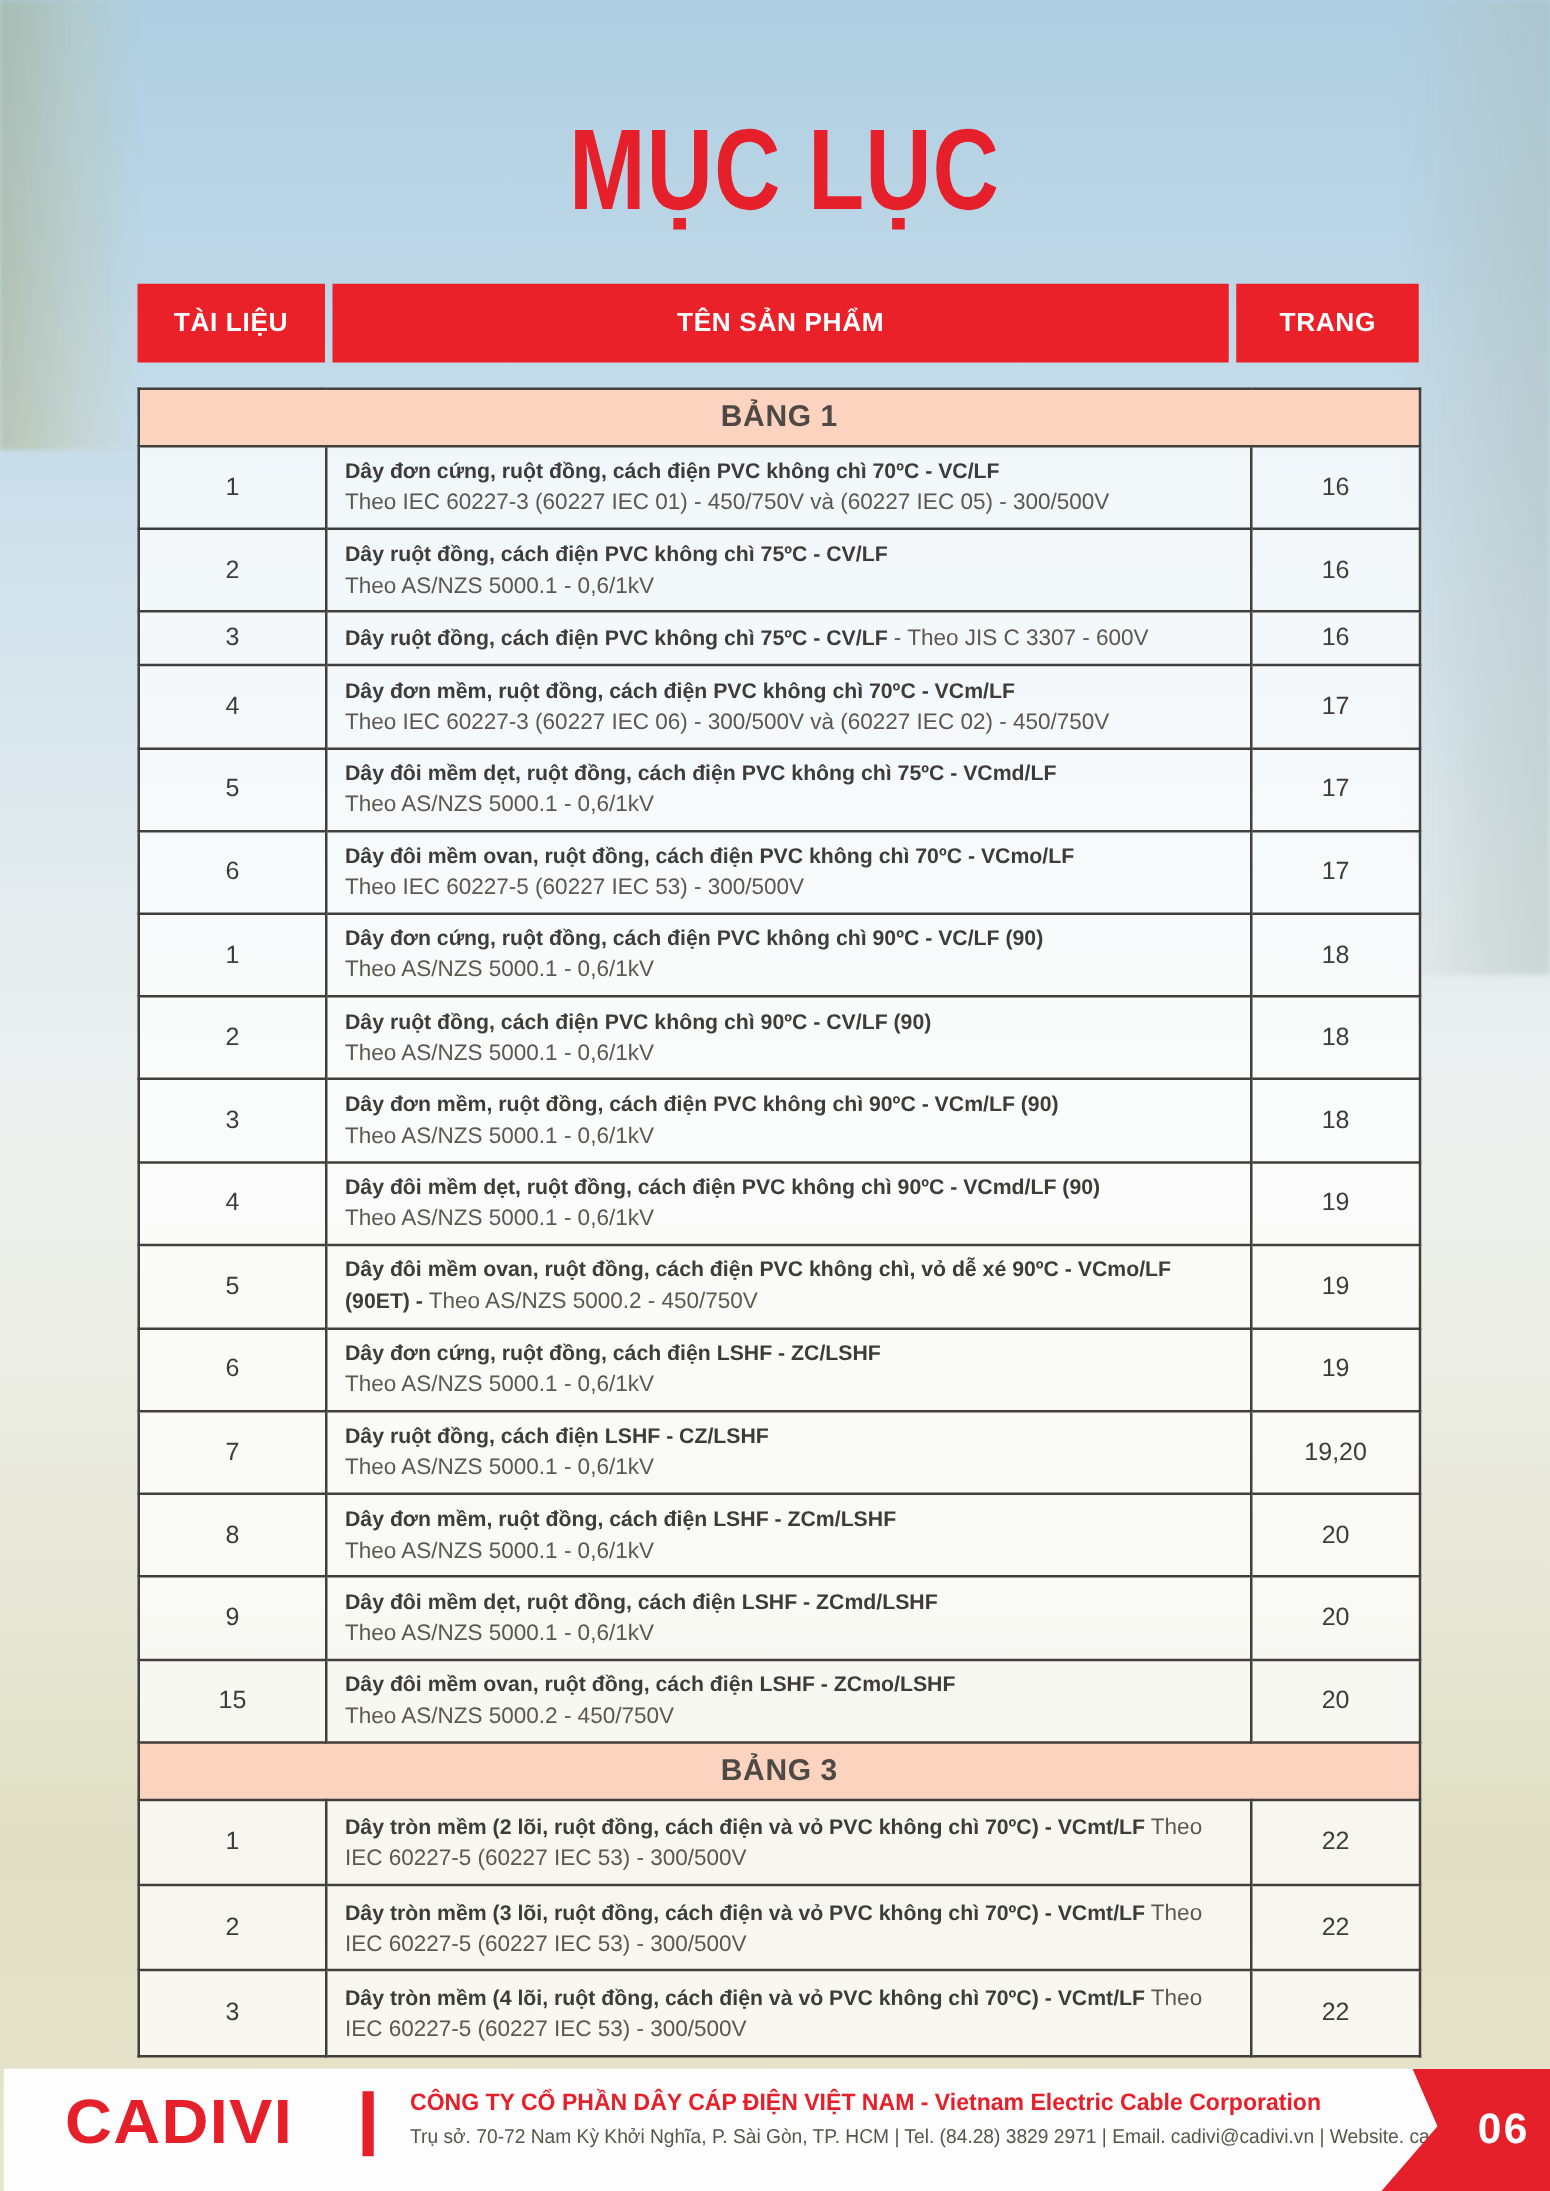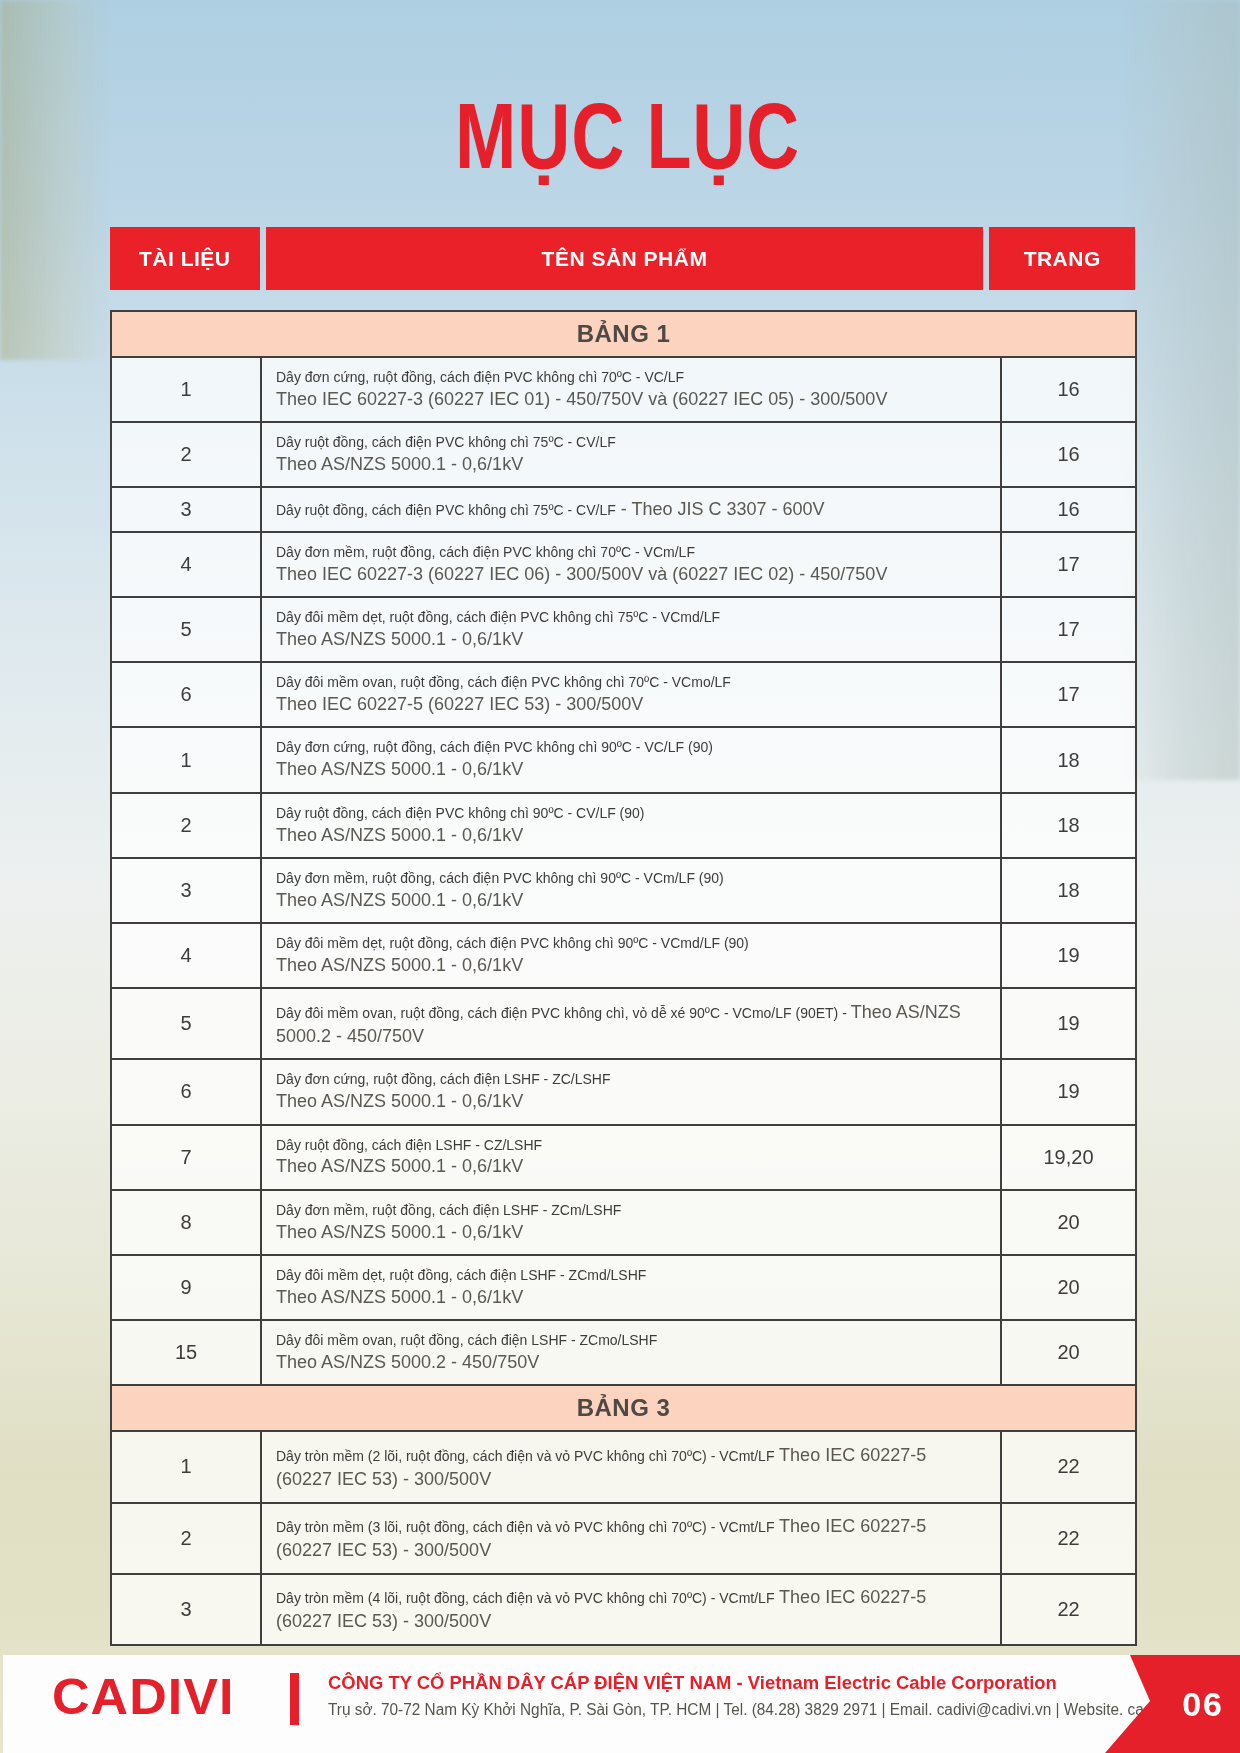--- a/index.html
+++ b/index.html
@@ -53,21 +53,21 @@
     background:rgba(255,255,255,.74);
   }
   td.c-name{
     background:rgba(255,255,255,.74);
     padding:7px 14px; vertical-align:middle;
   }
   td.section{
     background:#fbd3bf; color:#4e4944; font-weight:bold; font-size:24px;
     text-align:center; vertical-align:middle; height:46px; letter-spacing:.5px;
   }
-  .prod-title{ font-weight:normal; color:#3e3c3b; font-size:14px; line-height:1.35; }
+  .prod-title{ font-weight:bold; color:#3e3c3b; font-size:17px; line-height:1.35; }
   .prod-sub{ color:#5a5850; font-size:18px; line-height:1.35; }
   .prod-sub.block{ display:block; }
   .prod-sub.inline{ display:inline; }
 
   .footer-band{
     position:absolute; left:3px; right:0; top:1655px; height:98px; background:#fdfdfd;
   }
   .logo{
     position:absolute; left:52px; top:1668px; font-size:50px; font-weight:bold;
     color:#e6202a; letter-spacing:1px; transform:scaleX(1.04); transform-origin:left;

